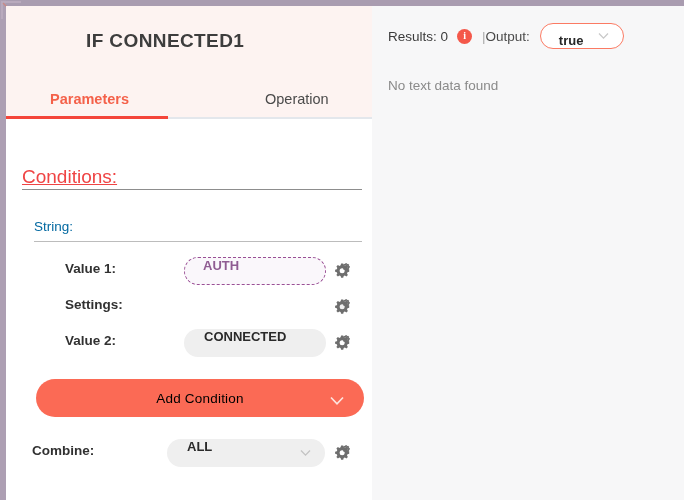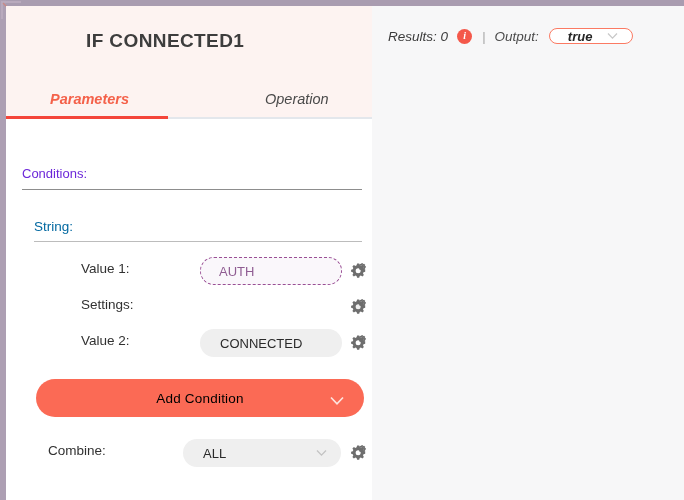--- a/index.html
+++ b/index.html
@@ -64,21 +64,20 @@
     letter-spacing: 0.4px;
     color: #3d3d3d;
     margin-left: 48px;
   }
 
   .tabs {
     position: absolute;
     left: 0; bottom: 0;
     width: 100%;
     height: 46px;
-    font-style: italic;
   }
   .tab {
     position: absolute;
     bottom: 12px;
     font-size: 14.5px;
     cursor: pointer;
   }
   .tab-parameters {
     left: 44px;
     color: #f4614a;
@@ -103,22 +102,23 @@
   }
 
   
   .panel-body {
     position: relative;
     padding: 0;
   }
 
   .section-label {
     position: absolute;
-    font-size: 13px;
-    color: #6d28d9;
+    font-size: 19px;
+    color: #ef4444;
+    text-decoration: underline;
   }
   .lbl-conditions { left: 16px; top: 47px; }
 
   .rule-strong {
     position: absolute;
     left: 16px; top: 70px;
     width: 340px; height: 1px;
     background: #8d8d8d;
   }
 
@@ -132,23 +132,24 @@
   .rule-soft {
     position: absolute;
     left: 28px; top: 122px;
     width: 328px; height: 1px;
     background: #bcbcbc;
   }
 
   
   .field-row {
     position: absolute;
-    left: 16px;
+    left: 0;
     width: 366px;
     height: 28px;
+    font-weight: bold;
   }
   .row-value1   { top: 138px; }
   .row-operation{ top: 174px; }
   .row-value2   { top: 210px; }
   .row-combine  { top: 320px; }
 
   .field-label {
     position: absolute;
     top: 4px;
     font-size: 13.5px;
@@ -159,21 +160,20 @@
   .row-operation .field-label,
   .row-value2 .field-label { left: 59px; }
   .row-combine .field-label { left: 26px; }
 
   .pill {
     position: absolute;
     height: 28px;
     border-radius: 14px;
     background: #efefef;
     display: flex;
-    align-items: center;
     cursor: pointer;
   }
   .row-value1 .pill,
   .row-operation .pill,
   .row-value2 .pill { left: 178px; width: 142px; }
   .row-combine .pill { left: 161px; width: 158px; }
 
   .pill.dashed {
     background: #faf7fb;
     border: 1.6px dashed #9a4f95;
@@ -238,21 +238,20 @@
     width: 14px; height: 9px;
   }
 
   
   .right-panel {
     position: absolute;
     top: 6px; left: 372px;
     width: 312px;
     height: 494px;
     background: #f7f7f8;
-    font-style: italic;
   }
 
   .results-bar {
     position: absolute;
     left: 16px; top: 16px;
     display: flex;
     align-items: center;
     height: 28px;
   }
   .results-text {
@@ -273,33 +272,32 @@
     margin-left: 9px;
     line-height: 1;
     cursor: pointer;
   }
   .divider-pipe {
     margin-left: 10px;
     font-size: 13.5px;
     color: #a9a9a9;
   }
   .output-text {
-    margin-left: 9px;
     font-size: 13.5px;
     color: #4a4a4a;
   }
   .output-pill {
     position: relative;
     margin-left: 10px;
-    width: 84px; height: 16px;
+    width: 84px; height: 26px;
     border-radius: 13px;
     border: 1.6px solid #fb7a63;
     background: #ffffff;
     display: flex;
-    align-items: flex-start;
+    align-items: flex-end;
     cursor: pointer;
   }
   .output-pill .pill-text {
     margin-left: 18px;
     font-size: 13px;
     color: #262626;
     font-weight: bold;
   }
 
   .empty-msg {
@@ -448,15 +446,16 @@
       <span class="output-pill">
         <span class="pill-text">true</span>
         <span class="chev">
           <svg width="11" height="7" viewBox="0 0 11 7">
             <path d="M1 1 L5.5 5.6 L10 1" fill="none" stroke="#c9c9c9" stroke-width="1.3"></path>
           </svg>
         </span>
       </span>
     </div>
 
+    <div class="empty-msg">No text data found</div>
   </div>
 
 </div>
 
 </body></html>

